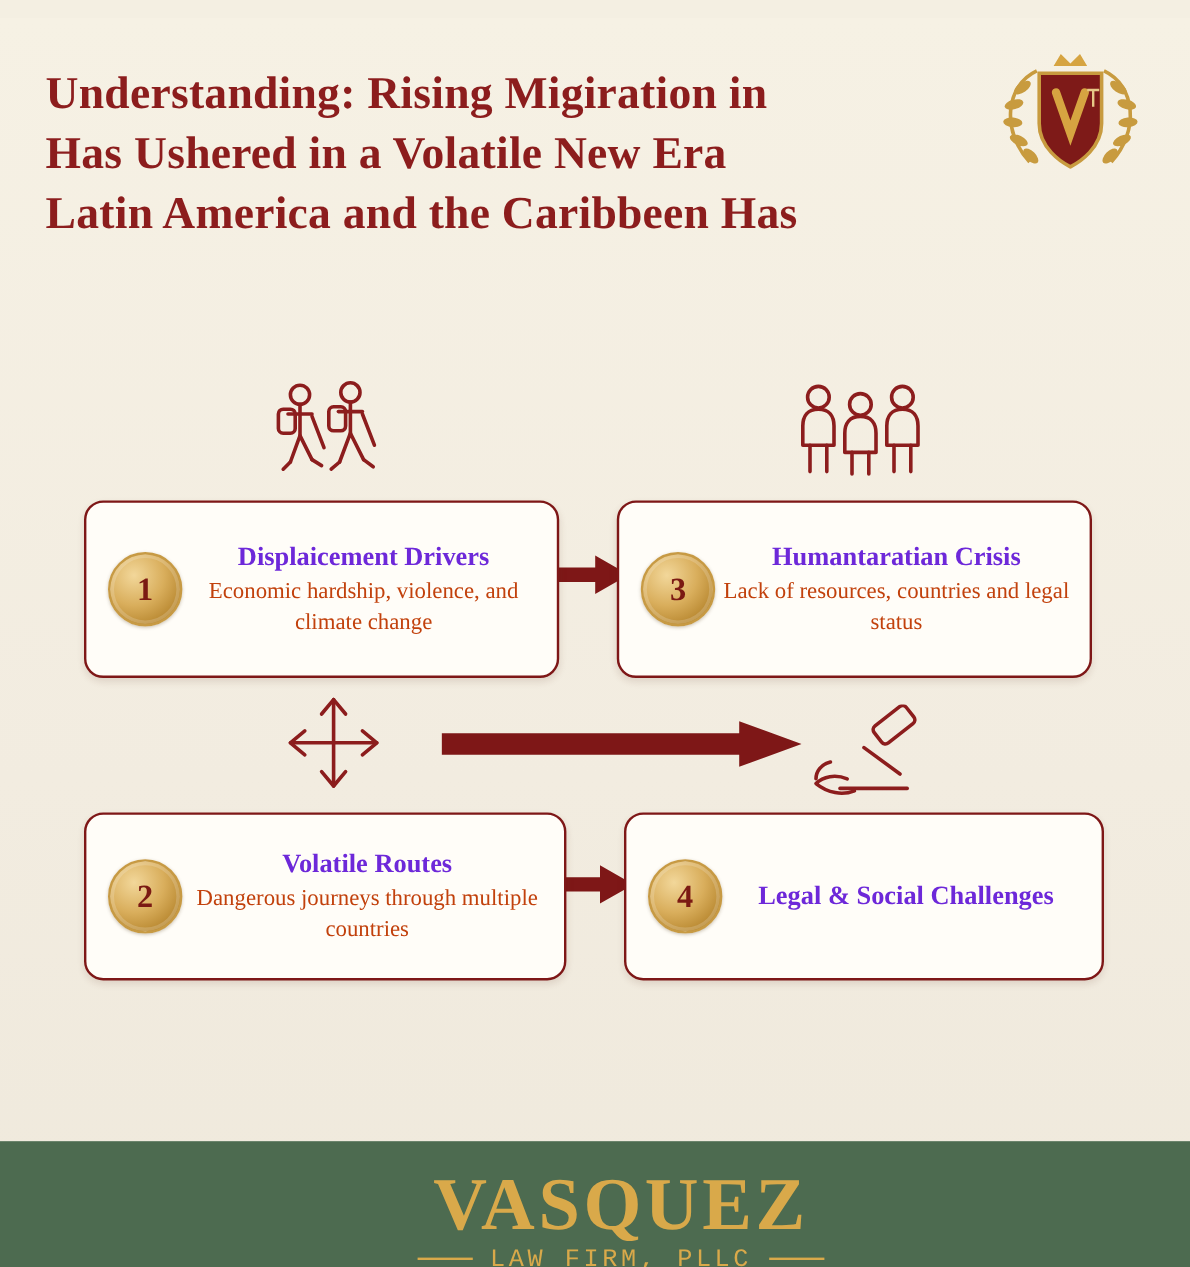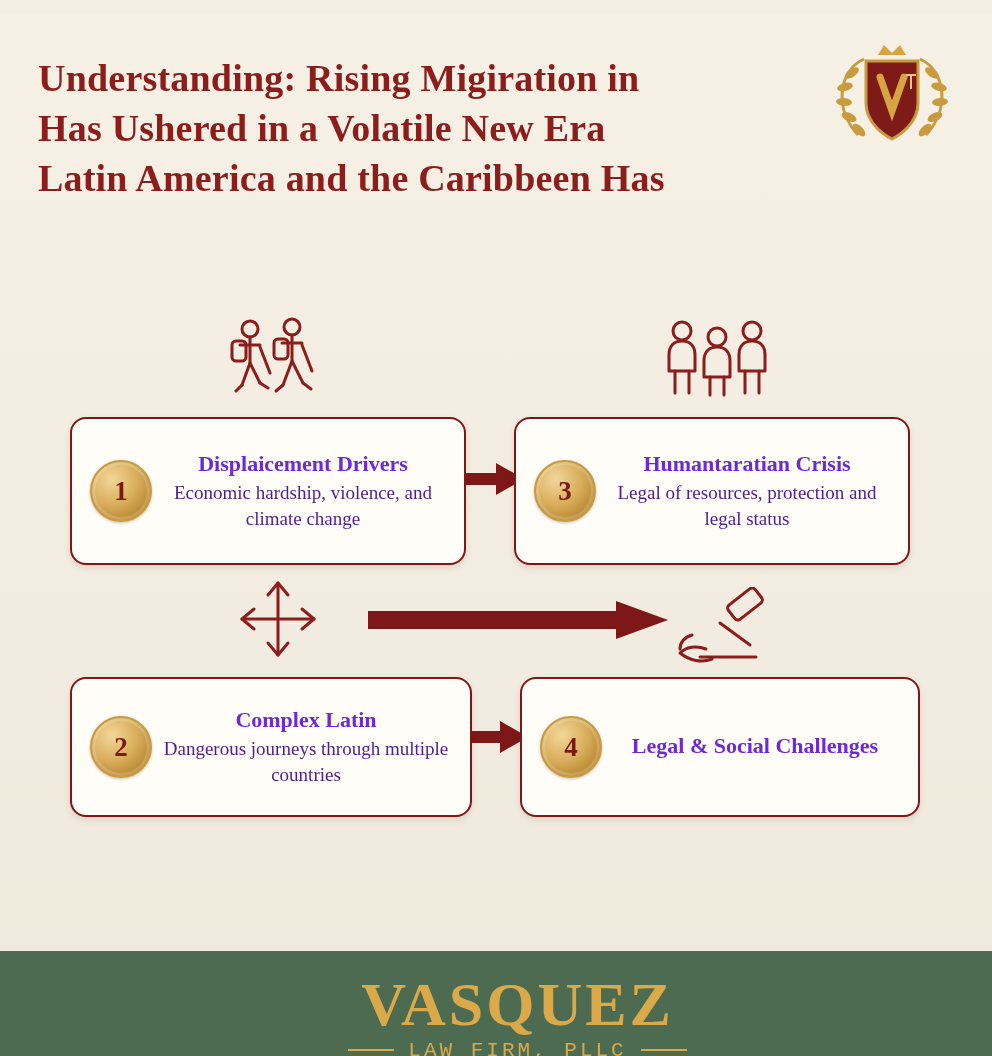--- a/index.html
+++ b/index.html
@@ -65,21 +65,21 @@
     text-align: center;
   }
   .card-title {
     color: #6d28d9;
     font-weight: bold;
     font-size: 22px;
     line-height: 28px;
     margin-bottom: 2px;
   }
   .card-desc {
-    color: #4c1d95;
+    color: #c2410c;
     font-size: 19px;
     line-height: 26px;
   }
 
   .badge {
     position: absolute;
     left: 18px;
     top: 50%;
     transform: translateY(-50%);
     width: 58px;
@@ -284,28 +284,28 @@
     <div class="card-inner">
       <div class="card-title">Displaicement Drivers</div>
       <div class="card-desc">Economic hardship, violence, and climate change</div>
     </div>
   </div>
 
   <div class="card" id="card-3">
     <div class="badge">3</div>
     <div class="card-inner">
       <div class="card-title">Humantaratian Crisis</div>
-      <div class="card-desc">Legal of resources, protection and legal status</div>
+      <div class="card-desc">Lack of resources, countries and legal status</div>
     </div>
   </div>
 
   <div class="card" id="card-2">
     <div class="badge">2</div>
     <div class="card-inner">
-      <div class="card-title">Complex Latin</div>
+      <div class="card-title">Volatile Routes</div>
       <div class="card-desc">Dangerous journeys through multiple countries</div>
     </div>
   </div>
 
   <div class="card" id="card-4">
     <div class="badge">4</div>
     <div class="card-inner">
       <div class="card-title">Legal &amp; Social Challenges</div>
     </div>
   </div>

